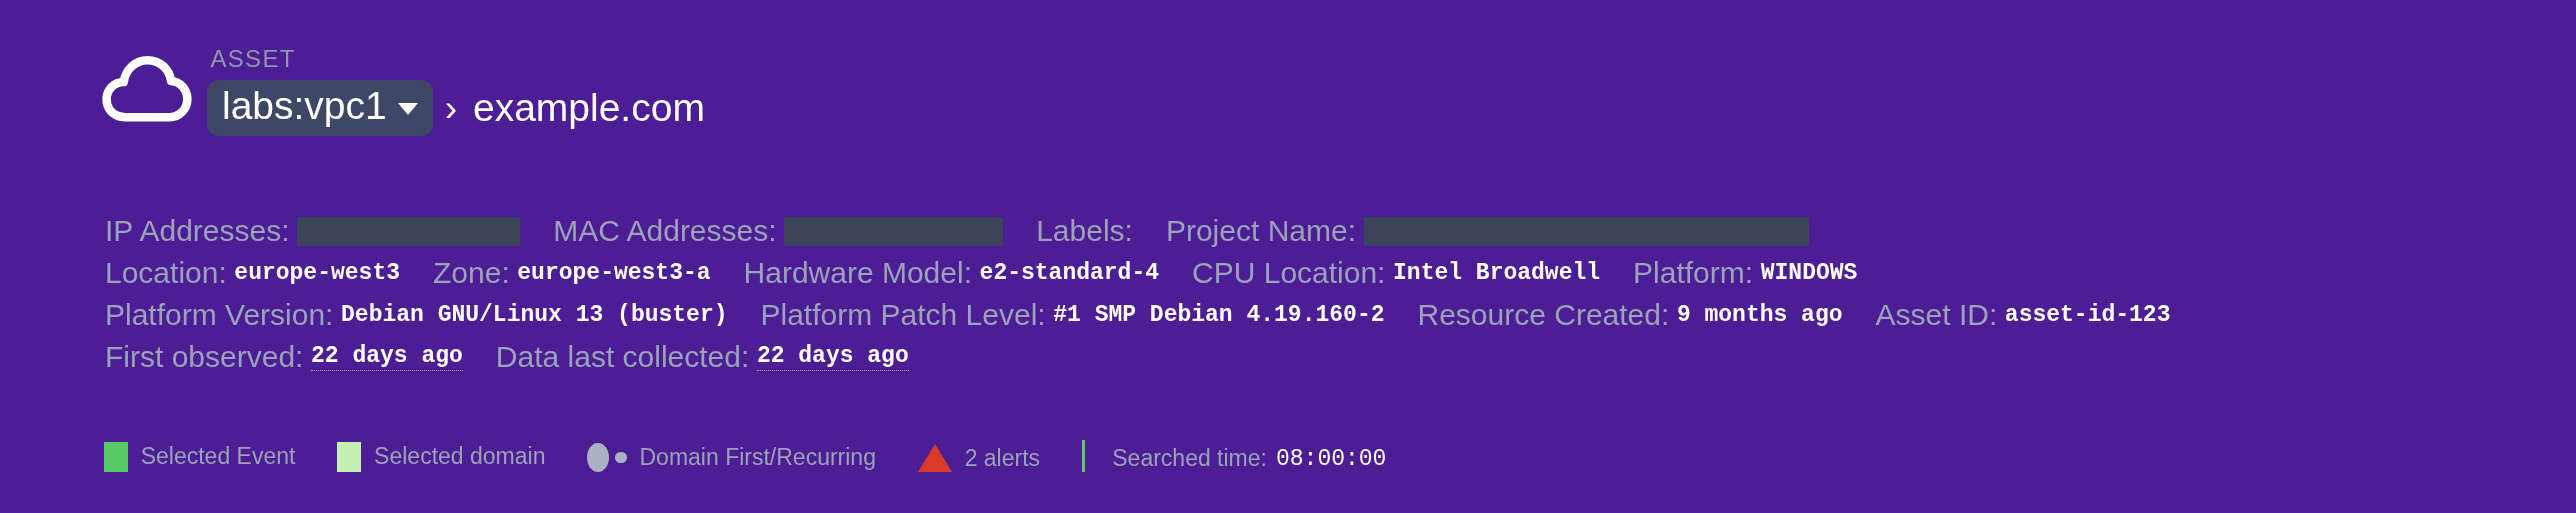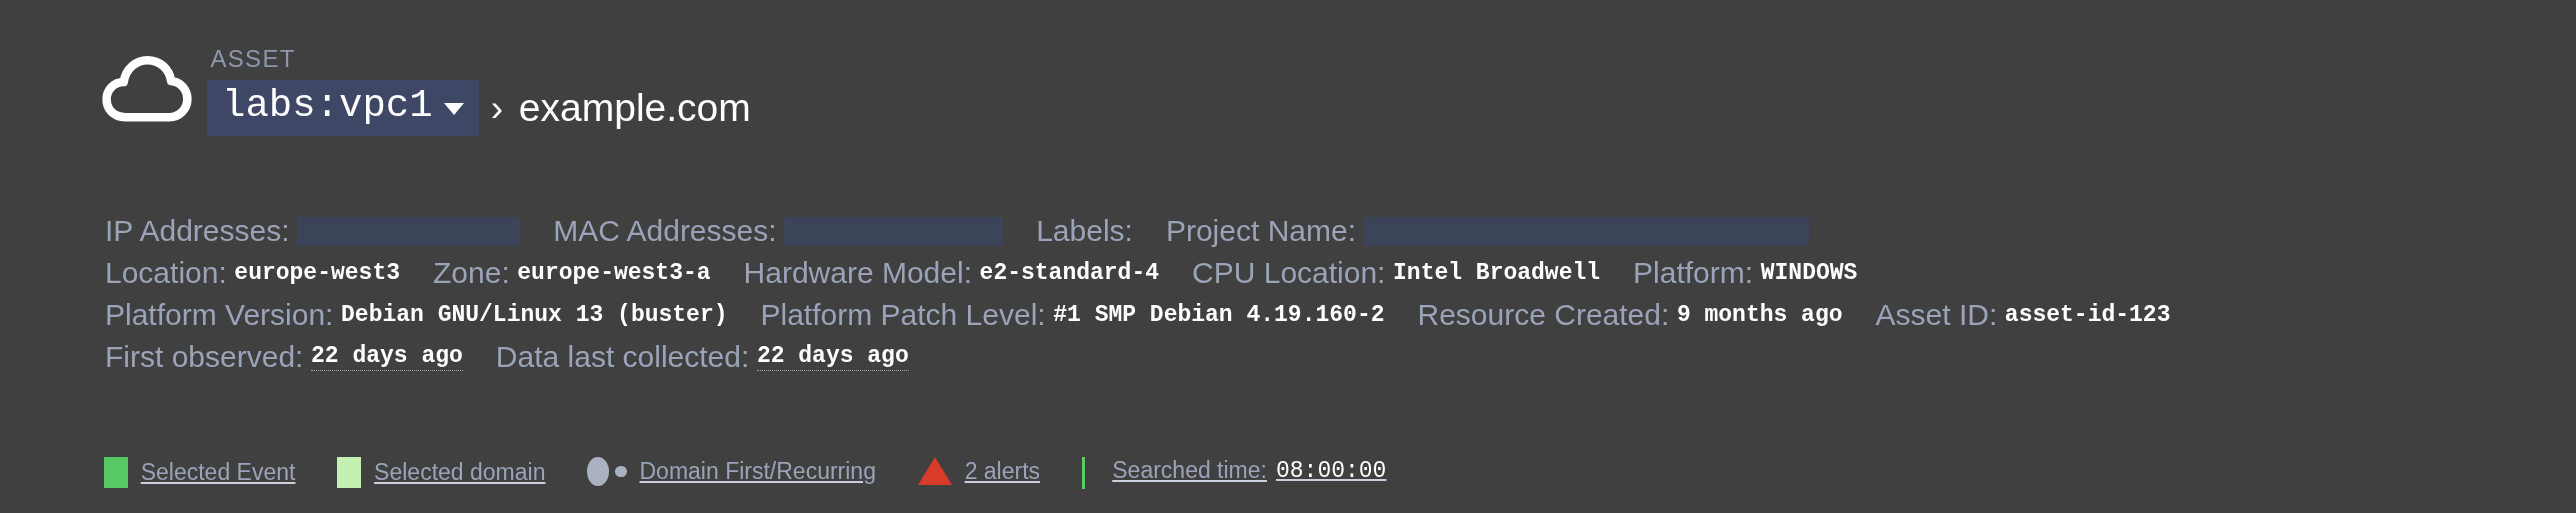--- a/index.html
+++ b/index.html
@@ -12,21 +12,21 @@
     height: 513px;
     font-family: "Liberation Sans", sans-serif;
     color: #c9cfdd;
     overflow: hidden;
   }
 
   .page {
     position: relative;
     width: 2576px;
     height: 513px;
-    background: #404040;
+    background: #4c1d95;
   }
 
   
   .header {
     position: absolute;
     left: 99px;
     top: 19px;
     display: flex;
     align-items: flex-end;
     height: 121px;
@@ -55,27 +55,26 @@
     line-height: 1;
     margin-bottom: 9px;
     margin-left: 3.8px;
   }
   .title-row {
     display: flex;
     align-items: center;
   }
   .vpc-pill {
     background: #3e4765;
-    border-radius: 1px;
+    border-radius: 12px;
     padding: 6.4px 15.3px 9px 15.3px;
     display: flex;
     align-items: center;
     gap: 11.4px;
     cursor: pointer;
-    font-family: Liberation Mono, monospace;
   }
   .vpc-pill-text {
     font-size: 39px;
     color: #ffffff;
     line-height: 1.05;
     white-space: nowrap;
   }
   .caret-down {
     width: 0;
     height: 0;
@@ -144,26 +143,25 @@
   }
   .redacted.w-ip      { width: 223px; }
   .redacted.w-mac     { width: 219px; }
   .redacted.w-env     { width: 46px;  }
   .redacted.w-project { width: 445px; }
 
   
   .legend {
     position: absolute;
     left: 104px;
-    top: 457px;
-    display: flex;
-    align-items: flex-start;
+    top: 434px;
+    display: flex;
+    align-items: flex-end;
     height: 38px;
     white-space: nowrap;
-    text-decoration: underline;
   }
   .legend-item {
     display: flex;
     align-items: center;
     margin-right: 42px;
   }
   .legend-text {
     font-size: 23px;
     color: #9aa3b7;
     margin-left: 12.7px;

